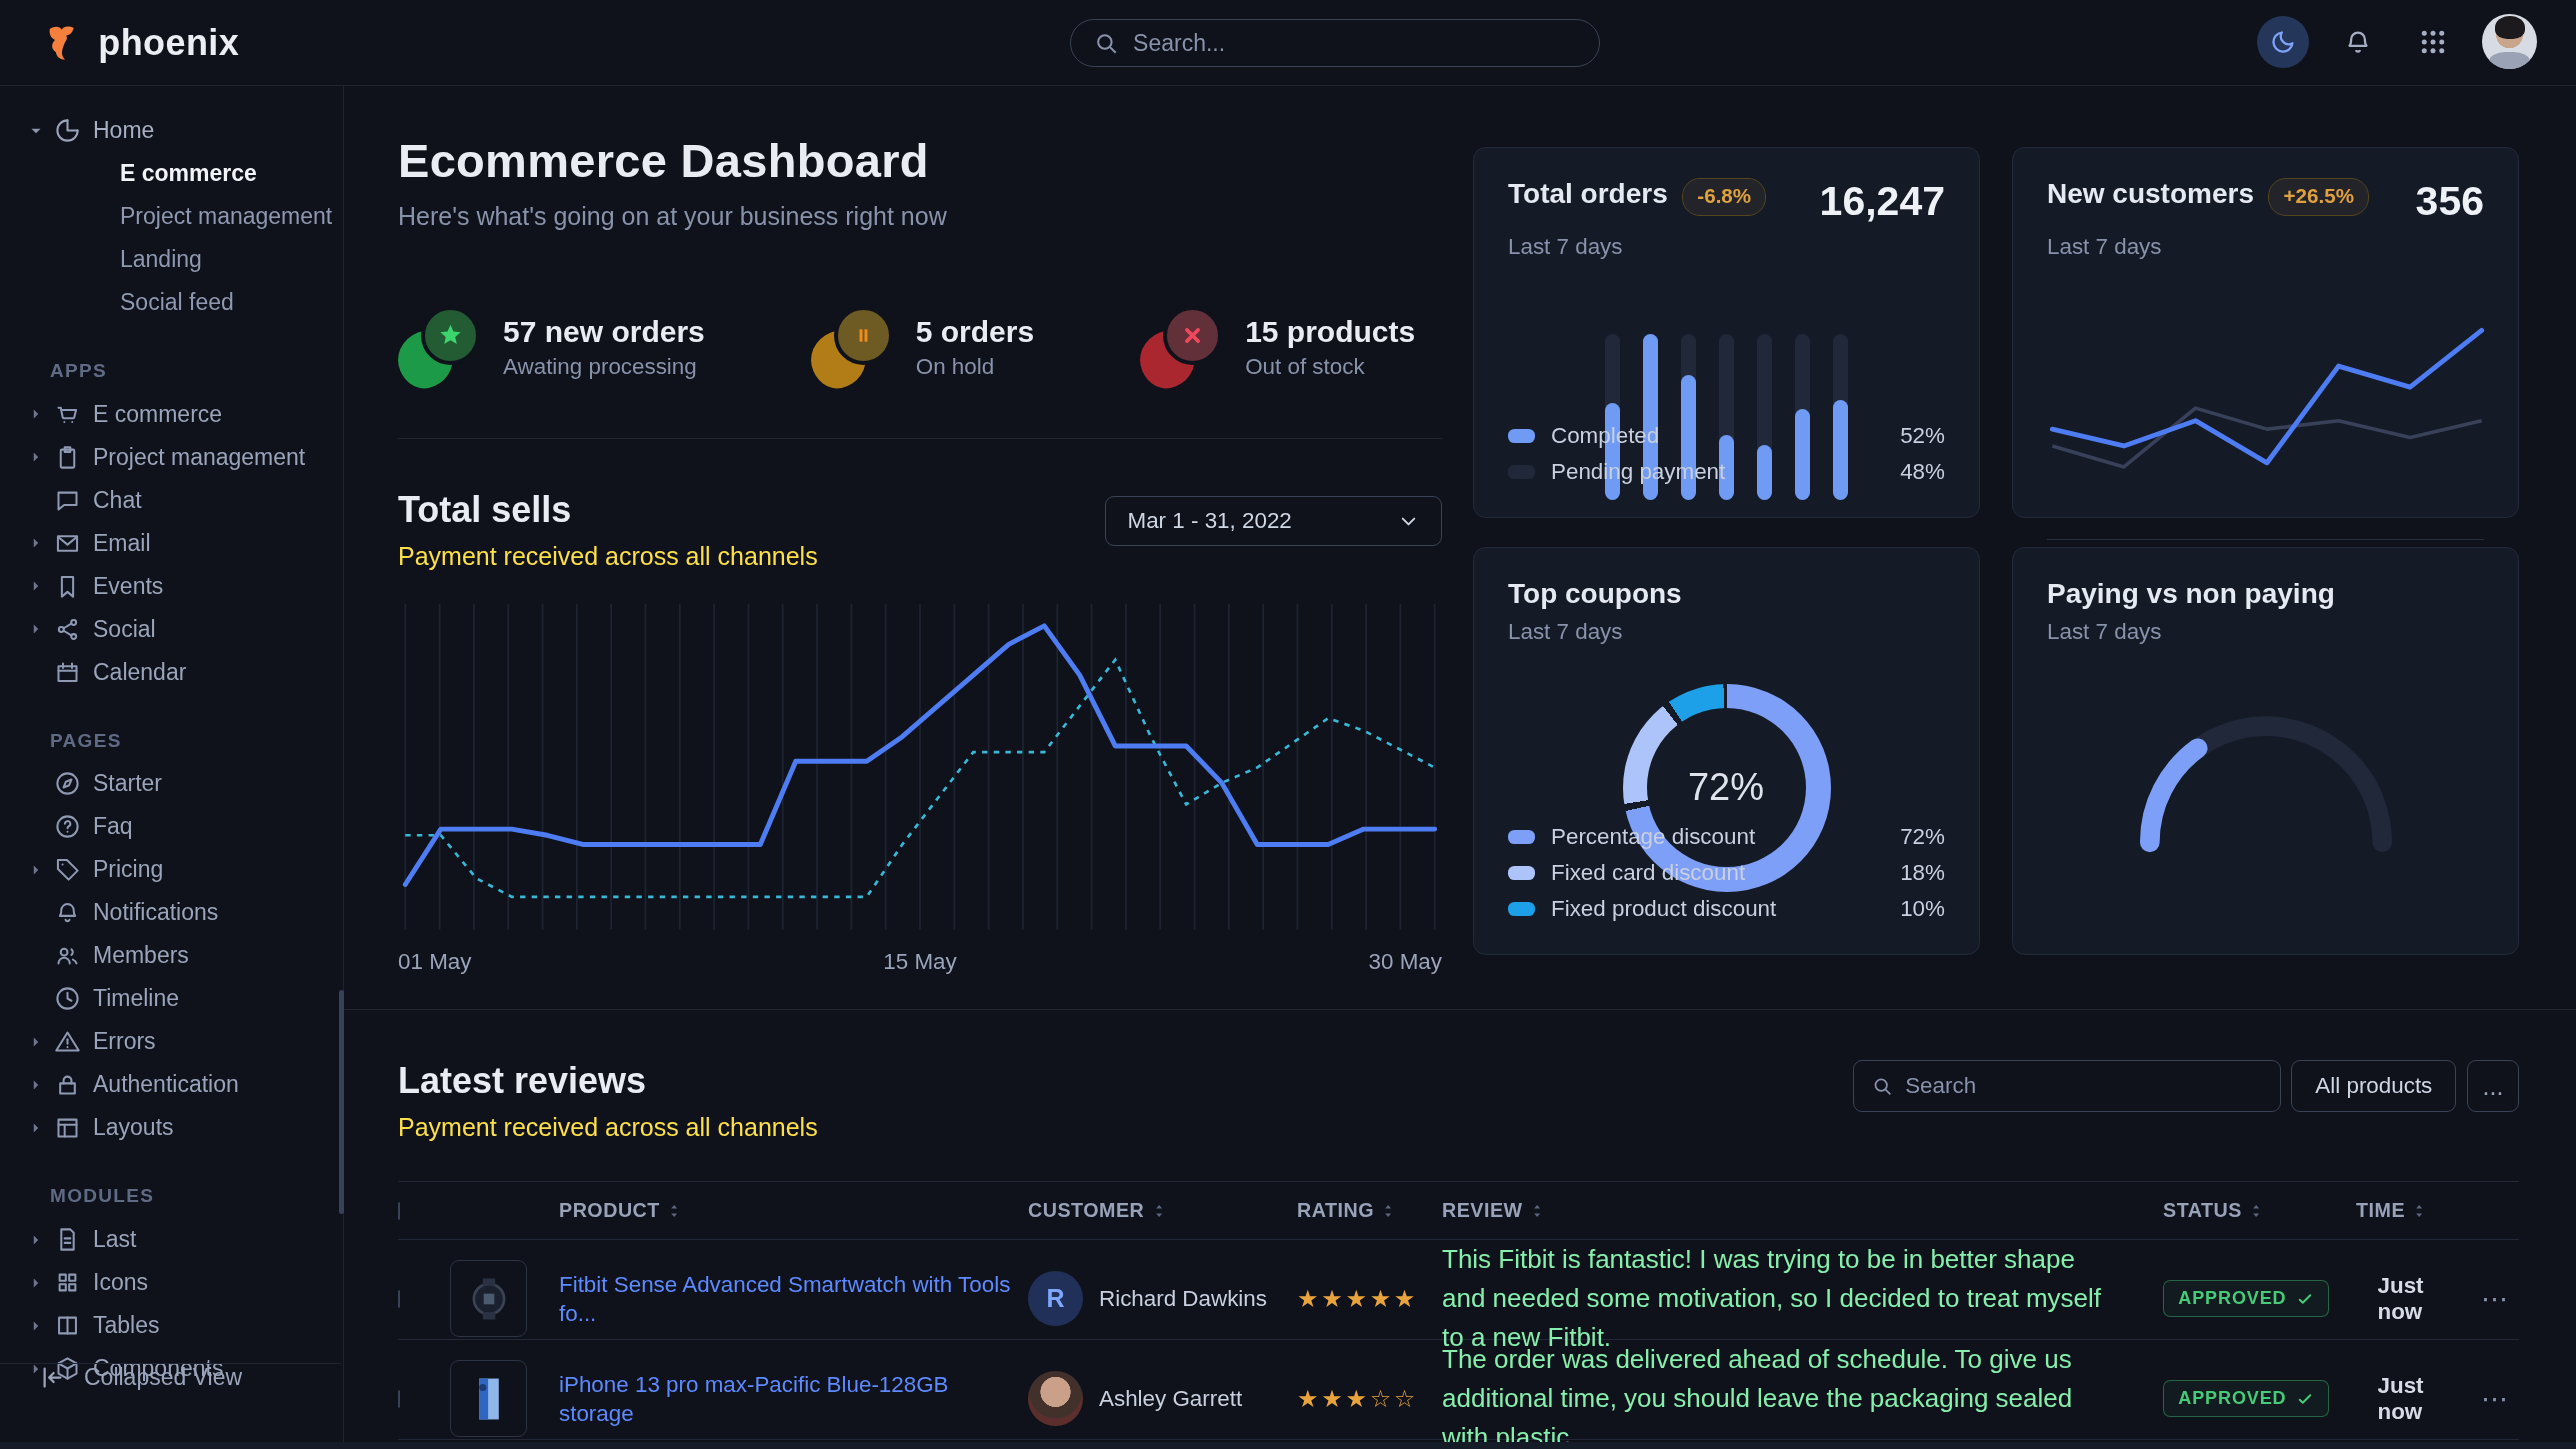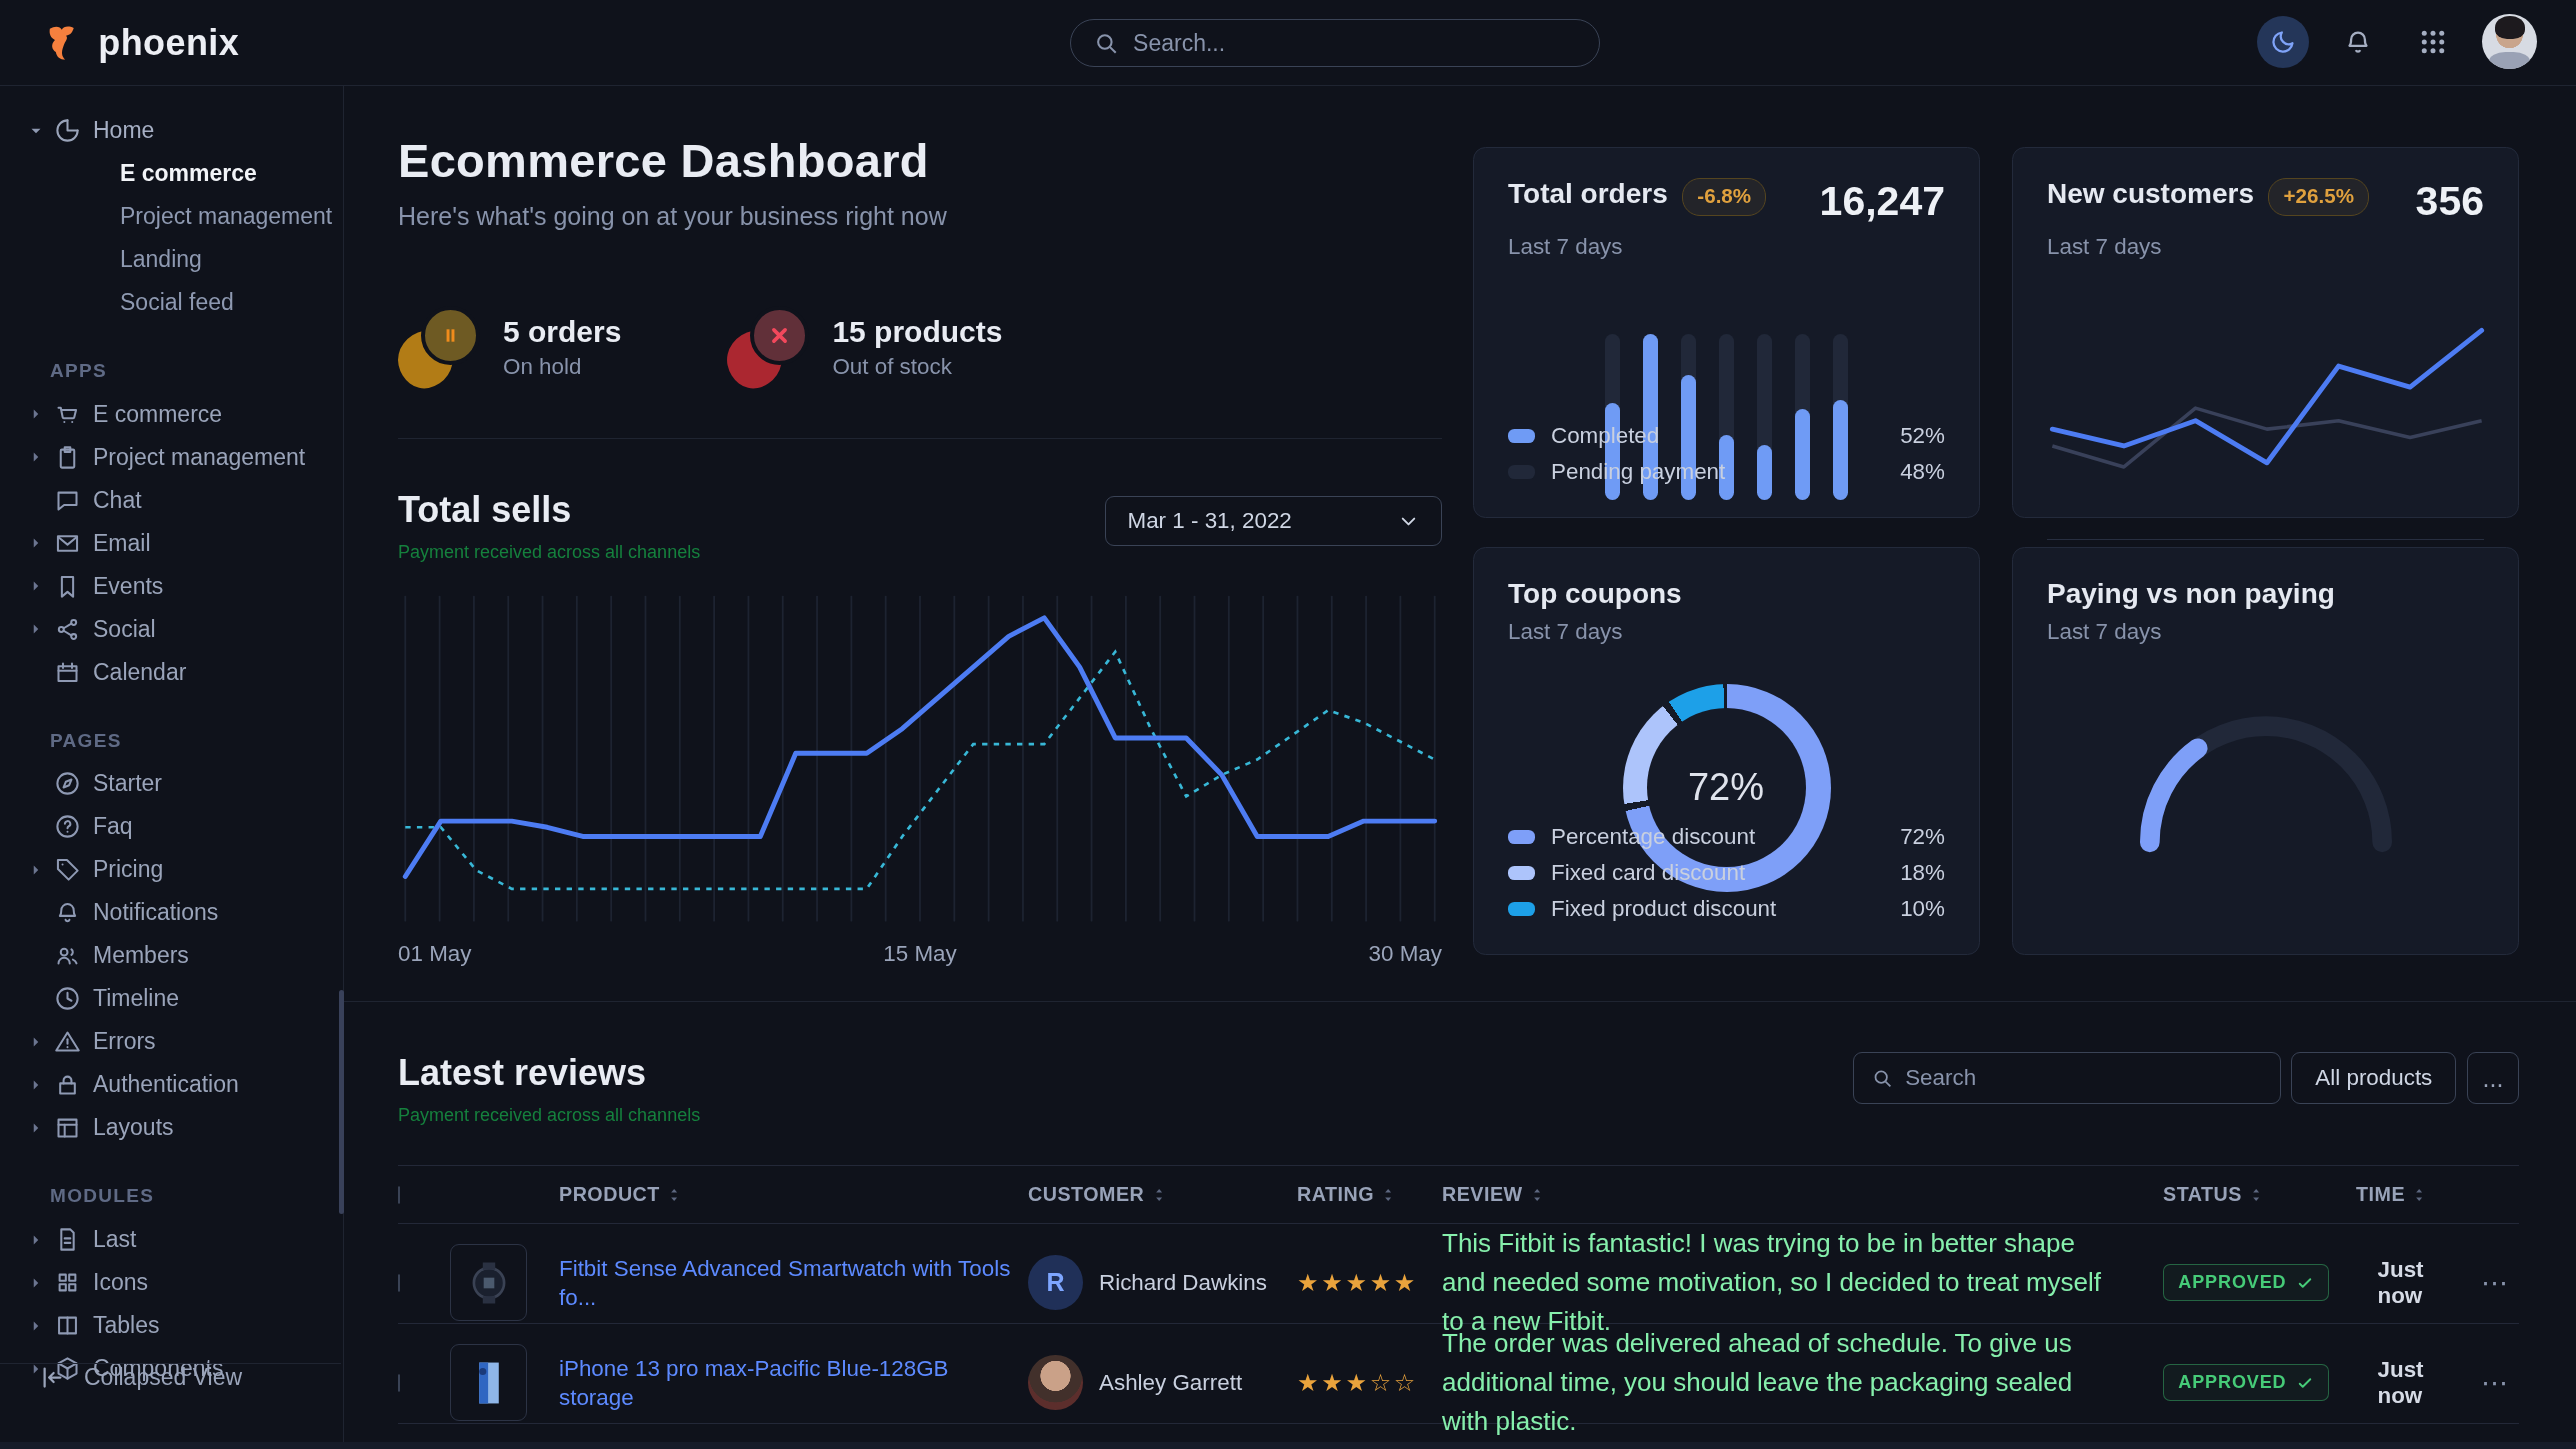--- a/index.html
+++ b/index.html
@@ -52,21 +52,21 @@
   .stat { display:flex; align-items:center; gap:23px; }
   .stat-ic { position:relative; width:82px; height:82px; flex:0 0 auto; }
   .stat-blob { position:absolute; left:0; bottom:0; width:55px; height:57px; border-radius:58% 42% 55% 45% / 50% 48% 52% 50%; transform:rotate(-12deg); }
   .stat-circle { position:absolute; right:0; top:0; width:59px; height:59px; border-radius:50%; display:flex; align-items:center; justify-content:center; }
   .stat-value { font-size:30px; font-weight:bold; color:#e9ecf3; }
   .stat-cap { margin-top:5.4px; font-size:22.4px; color:#8893ab; }
   .stats-divider { margin-top:50px; border-top:1.8px solid #1f2431; width:1044px; }
 
   .sells-header { display:flex; align-items:flex-start; justify-content:space-between; margin-top:50px; width:1044px; }
   .h2 { font-size:36px; font-weight:bold; color:#e9ecf3; }
-  .h2-sub { margin-top:10.7px; font-size:18px; color:#15803d; }
+  .h2-sub { margin-top:10.7px; font-size:25px; color:#fde047; }
   .date-select { width:337px; height:50px; border:1.8px solid #3a4356; border-radius:9px; display:flex; align-items:center;
                  justify-content:space-between; padding:0 21.5px; color:#cfd6e4; font-size:22.4px; cursor:pointer; margin-top:7.2px; }
   .sells-chart-wrap { margin-top:30px; width:1044px; }
   .sells-xlabels { display:flex; justify-content:space-between; margin-top:12.5px; width:1044px; font-size:22.4px; color:#9aa4ba; }
 
   
   .right-col { flex:1; padding:61px 57px 0 32px; }
   .cards-grid { display:grid; grid-template-columns:507px 507px; grid-template-rows:371px 408px; gap:29px 32px; }
   .card { background:#151a27; border:1.8px solid #232a3b; border-radius:12.5px; padding:30px 34px; position:relative; }
   .card-head { display:flex; align-items:flex-start; }
@@ -477,20 +477,34 @@
   </div>
 
   <div class="main">
     <div class="top-section">
       <div class="left-col">
         <div class="page-title">Ecommerce Dashboard</div>
         <div class="page-sub">Here's what's going on at your business right now</div>
         <div class="stats-row" id="stats-row">
             <div class="stat">
               <div class="stat-ic">
+                <div class="stat-blob" style="background: rgb(29, 154, 71);"></div>
+                <div class="stat-circle" style="background: rgb(35, 92, 51); border: 4.5px solid rgb(15, 18, 27);">
+                  <svg width="27" height="27" viewBox="0 0 24 24">
+                    <path d="M12 2.5l2.6 5.9 6.4.6-4.8 4.3 1.4 6.3L12 16.3l-5.6 3.3 1.4-6.3L3 9l6.4-.6z" stroke="none" stroke-width="0" fill="#3bd56c" stroke-linecap="round" stroke-linejoin="round"></path>
+                  </svg>
+                </div>
+              </div>
+              <div>
+                <div class="stat-value">57 new orders</div>
+                <div class="stat-cap">Awating processing</div>
+              </div>
+            </div>
+            <div class="stat">
+              <div class="stat-ic">
                 <div class="stat-blob" style="background: rgb(178, 124, 22);"></div>
                 <div class="stat-circle" style="background: rgb(110, 90, 35); border: 4.5px solid rgb(15, 18, 27);">
                   <svg width="27" height="27" viewBox="0 0 24 24">
                     <path d="M8.5 6.5h2.6v11H8.5z" stroke="none" stroke-width="0" fill="#f08c1c" stroke-linecap="round" stroke-linejoin="round"></path>
                     <path d="M12.9 6.5h2.6v11h-2.6z" stroke="none" stroke-width="0" fill="#f08c1c" stroke-linecap="round" stroke-linejoin="round"></path>
                   </svg>
                 </div>
               </div>
               <div>
                 <div class="stat-value">5 orders</div>

